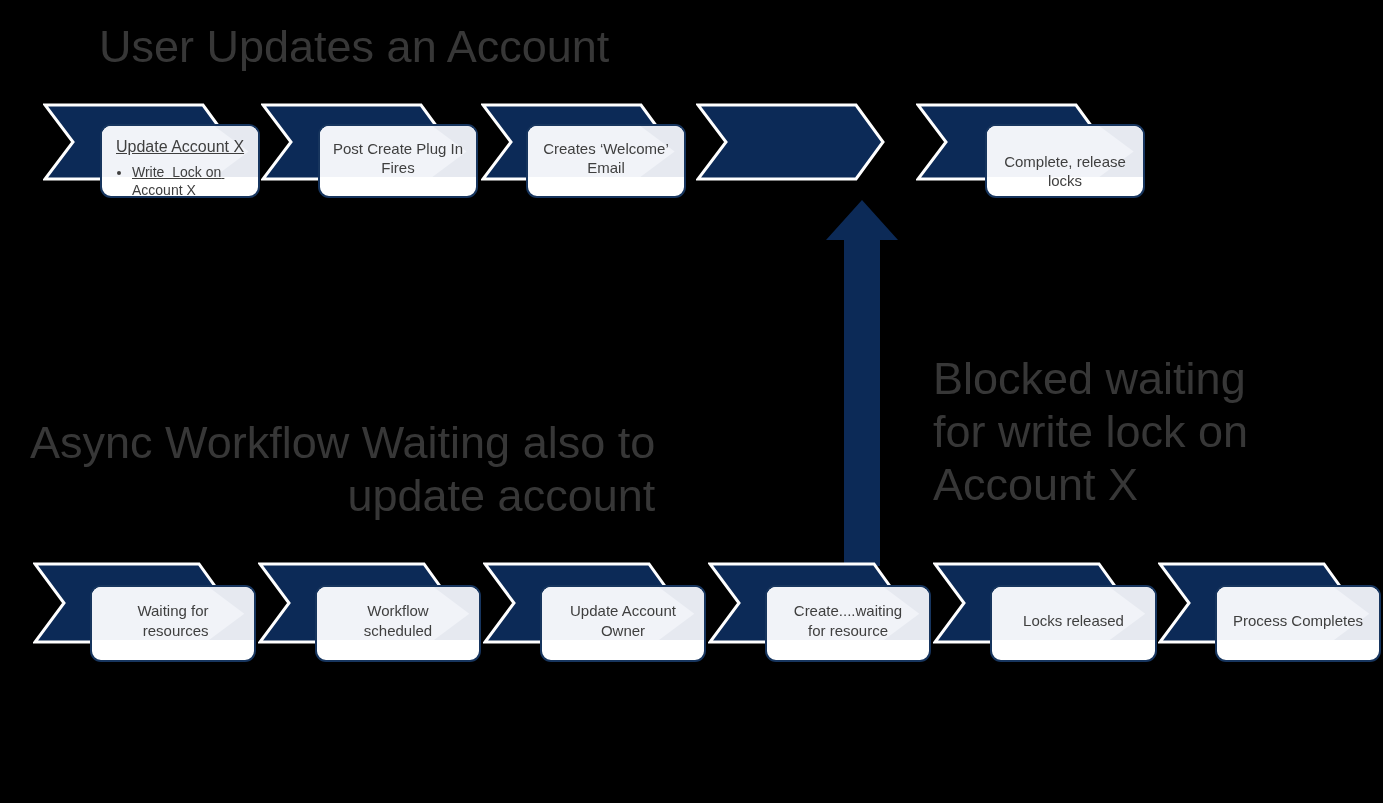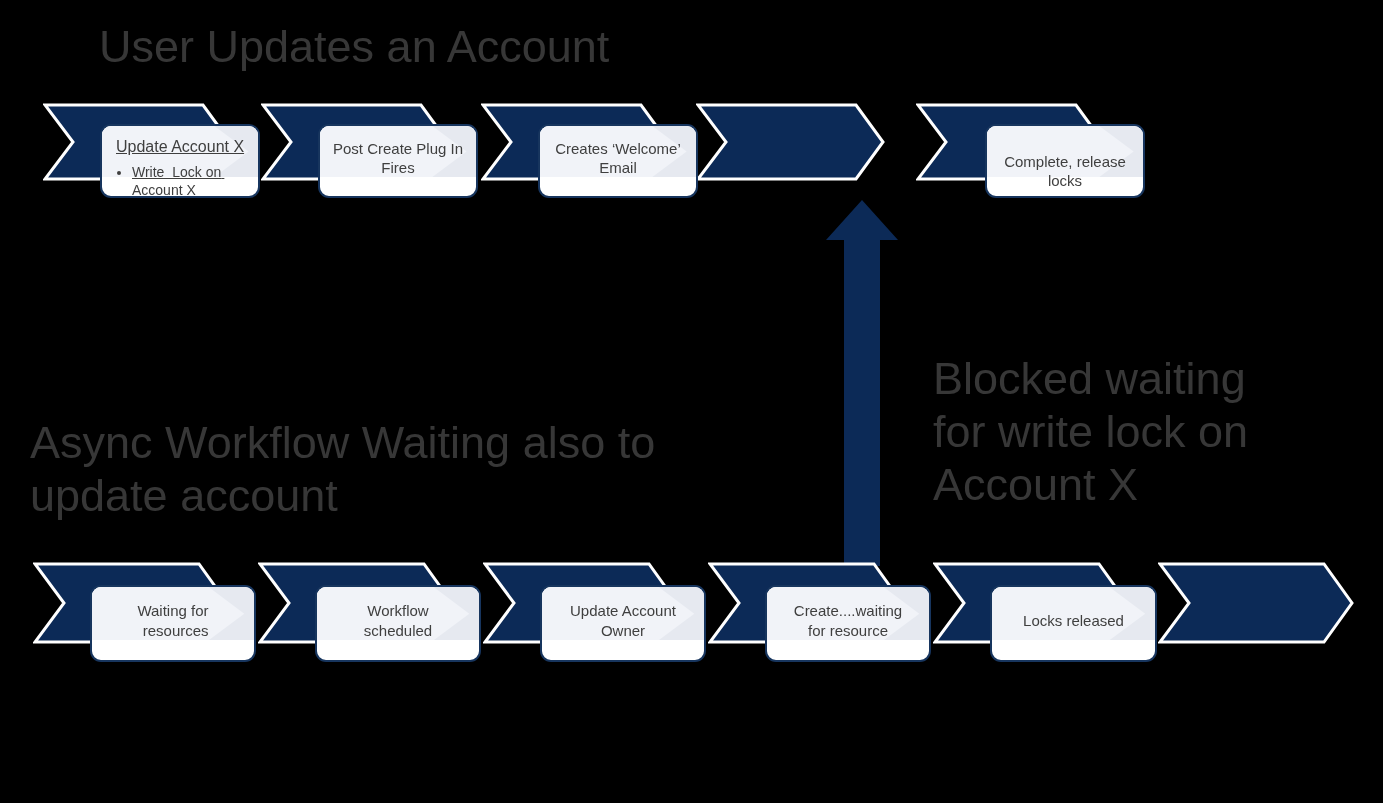--- a/index.html
+++ b/index.html
@@ -120,38 +120,38 @@
   <div class="box detail" style="left:100px; top:124px; width:160px; height:74px;text-decoration:underline;">
     <div class="label">Update Account X</div>
     <ul>
       <li>Write  Lock on Account X</li>
     </ul>
   </div>
   <div class="box" style="left:318px; top:124px; width:160px; height:74px;">
     <div class="label">Post Create Plug In
 Fires</div>
   </div>
-  <div class="box" style="left:538px; top:124px; width:160px; height:74px;">
+  <div class="box" style="left:526px; top:124px; width:160px; height:74px;">
     <div class="label">Creates ‘Welcome’
 Email</div>
   </div>
   <div class="box" style="left:985px; top:124px; width:160px; height:74px;align-items:flex-end;">
     <div class="label">Complete, release
 locks</div>
   </div>
 
   <svg class="arrow" style="left:826px; top:200px;" width="72" height="366" viewBox="0 0 72 366">
     <polygon points="36,0 72,40 54,40 54,366 18,366 18,40 0,40"></polygon>
   </svg>
 
   <div class="big-title" style="left:933px; top:352px;">Blocked waiting
 for write lock on
 Account X</div>
 
-  <div class="big-title" style="left:30px; top:416px;">Async Workflow Waiting also to
+  <div class="big-title" style="left:30px; top:416px;text-align:right;">Async Workflow Waiting also to
 update account</div>
 
   <svg class="chev" style="left:33px; top:562px;" width="196" height="82" viewBox="0 0 196 82">
       <polygon points="2,2 166,2 194,41 166,80 2,80 31,41"></polygon>
     </svg>
   <svg class="chev" style="left:258px; top:562px;" width="196" height="82" viewBox="0 0 196 82">
       <polygon points="2,2 166,2 194,41 166,80 2,80 31,41"></polygon>
     </svg>
   <svg class="chev" style="left:483px; top:562px;" width="196" height="82" viewBox="0 0 196 82">
       <polygon points="2,2 166,2 194,41 166,80 2,80 31,41"></polygon>
@@ -178,14 +178,17 @@
     <div class="label">Update Account
 Owner</div>
   </div>
   <div class="box" style="left:765px; top:585px; width:166px; height:77px;">
     <div class="label">Create....waiting
 for resource</div>
   </div>
   <div class="box" style="left:990px; top:585px; width:167px; height:77px;">
     <div class="label">Locks released</div>
   </div>
+  <div class="box" style="left:1215px; top:585px; width:166px; height:77px;">
+    <div class="label">Process Completes</div>
+  </div>
 
 </div>
 
 </body></html>

